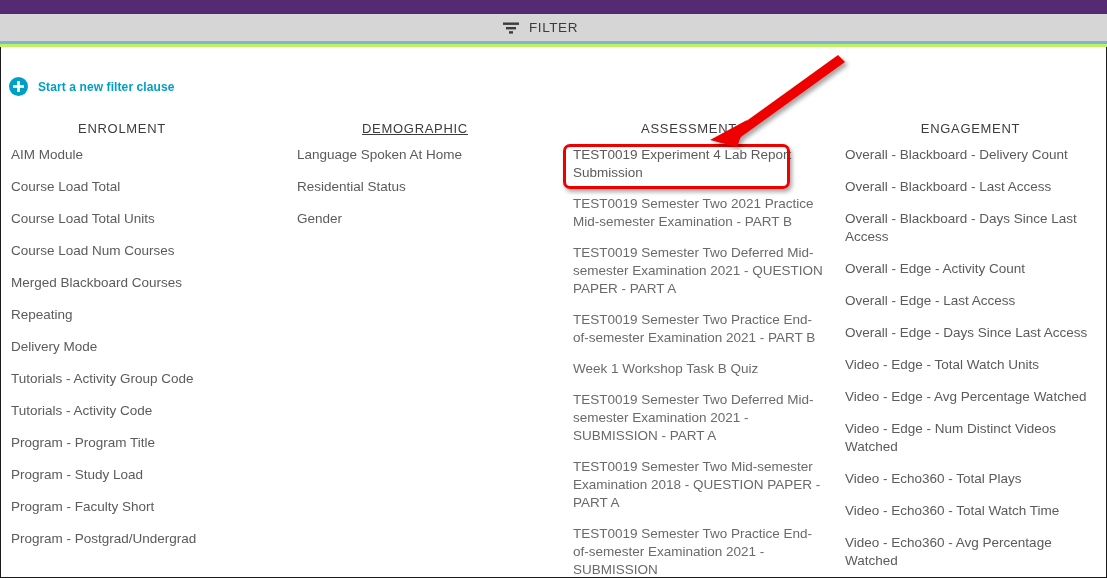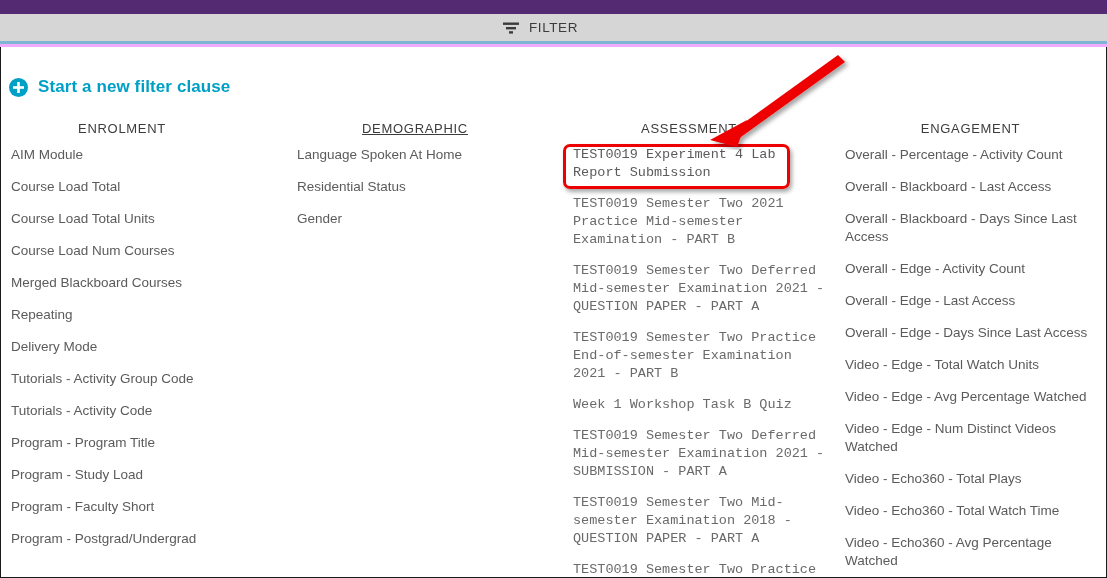--- a/index.html
+++ b/index.html
@@ -12,21 +12,21 @@
     height: 578px;
     overflow: hidden;
     font-family: "Liberation Sans", sans-serif;
   }
 
   #app {
     position: relative;
     width: 1107px;
     height: 578px;
     box-sizing: border-box;
-    background: #f0abfc;
+    background: #bef264;
     overflow: hidden;
   }
 
   
   .purple-bar {
     position: absolute;
     left: 0; top: 0;
     width: 1107px;
     height: 14px;
     background: #542a73;
@@ -86,21 +86,21 @@
     gap: 10px;
     cursor: pointer;
   }
   .plus-icon {
     width: 19px;
     height: 19px;
     flex: 0 0 19px;
     display: block;
   }
   .new-clause-label {
-    font-size: 17px;
+    font-size: 12px;
     font-weight: bold;
     color: #00a0c6;
     font-family: "Liberation Sans", sans-serif;
     letter-spacing: 0.1px;
   }
 
   
   .columns {
     position: absolute;
     left: 0;
@@ -139,21 +139,21 @@
     display: block;
   }
   .item {
     font-size: 13.5px;
     line-height: 18px;
     color: #5b5b5b;
     margin-bottom: 14px;
     cursor: pointer;
     font-family: "Liberation Sans", sans-serif;
   }
-  .col-assessment .item { color: #6a6a6a; margin-bottom: 13px; font-family: Liberation Mono, monospace; }
+  .col-assessment .item { color: #6a6a6a; margin-bottom: 13px; }
   .col-engagement .item { color: #5b5b5b; margin-bottom: 14px; }
   .item.highlighted {
     position: relative;
     color: #5b5b5b;
   }
 
   
   .annot-layer {
     position: absolute;
     left: 0; top: 0;
@@ -254,21 +254,21 @@
             <div class="item">Week 1 Workshop Task B Quiz</div>
             <div class="item">TEST0019 Semester Two Deferred Mid-semester Examination 2021 - SUBMISSION - PART A</div>
             <div class="item">TEST0019 Semester Two Mid-semester Examination 2018 - QUESTION PAPER - PART A</div>
             <div class="item">TEST0019 Semester Two Practice End-of-semester Examination 2021 - SUBMISSION</div>
           </div>
       </div>
 
       <div class="column col-engagement">
         <div class="col-header">ENGAGEMENT</div>
         <div class="col-items">
-            <div class="item">Overall - Percentage - Activity Count</div>
+            <div class="item">Overall - Blackboard - Delivery Count</div>
             <div class="item">Overall - Blackboard - Last Access</div>
             <div class="item">Overall - Blackboard - Days Since Last Access</div>
             <div class="item">Overall - Edge - Activity Count</div>
             <div class="item">Overall - Edge - Last Access</div>
             <div class="item">Overall - Edge - Days Since Last Access</div>
             <div class="item">Video - Edge - Total Watch Units</div>
             <div class="item">Video - Edge - Avg Percentage Watched</div>
             <div class="item">Video - Edge - Num Distinct Videos Watched</div>
             <div class="item">Video - Echo360 - Total Plays</div>
             <div class="item">Video - Echo360 - Total Watch Time</div>

